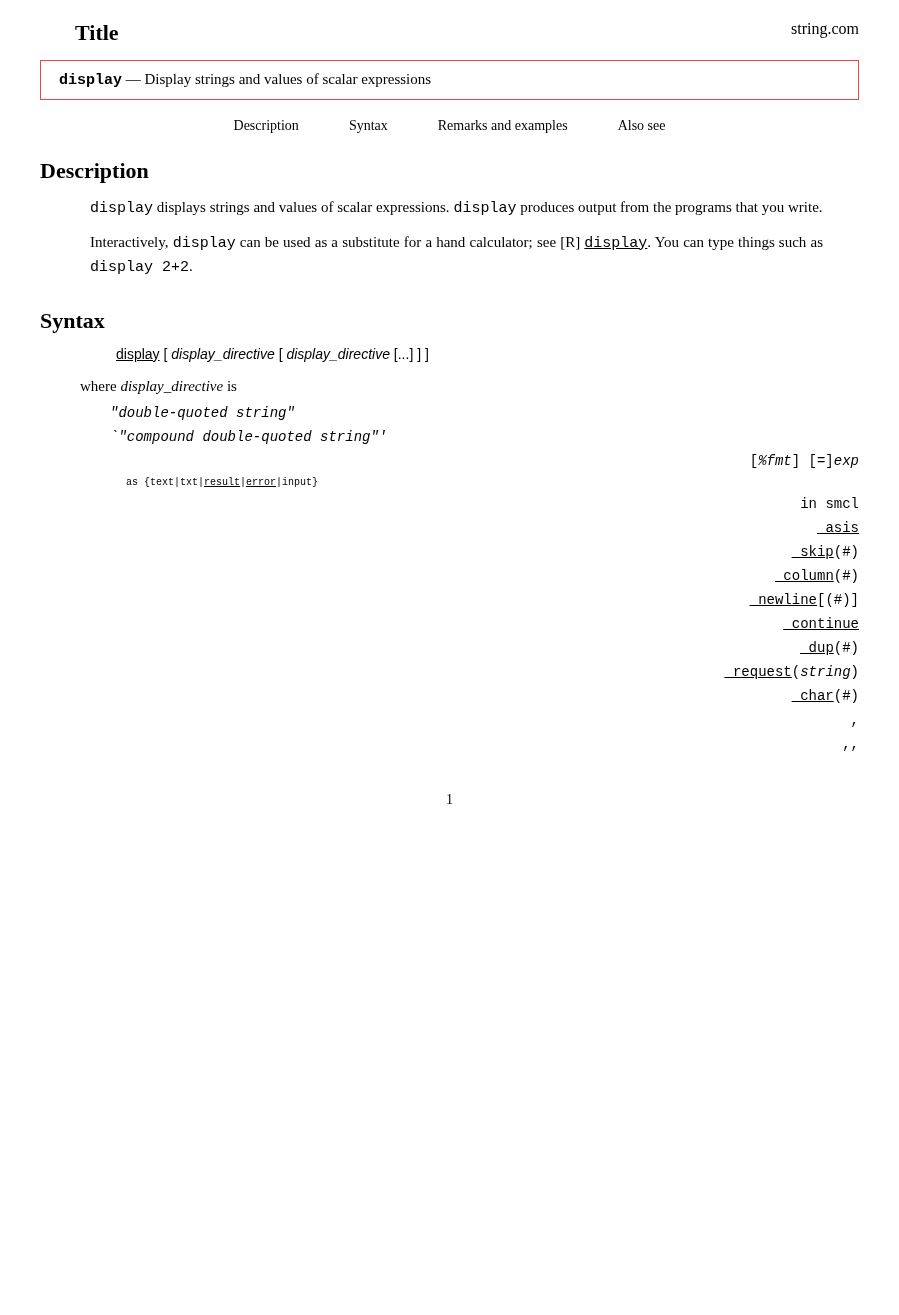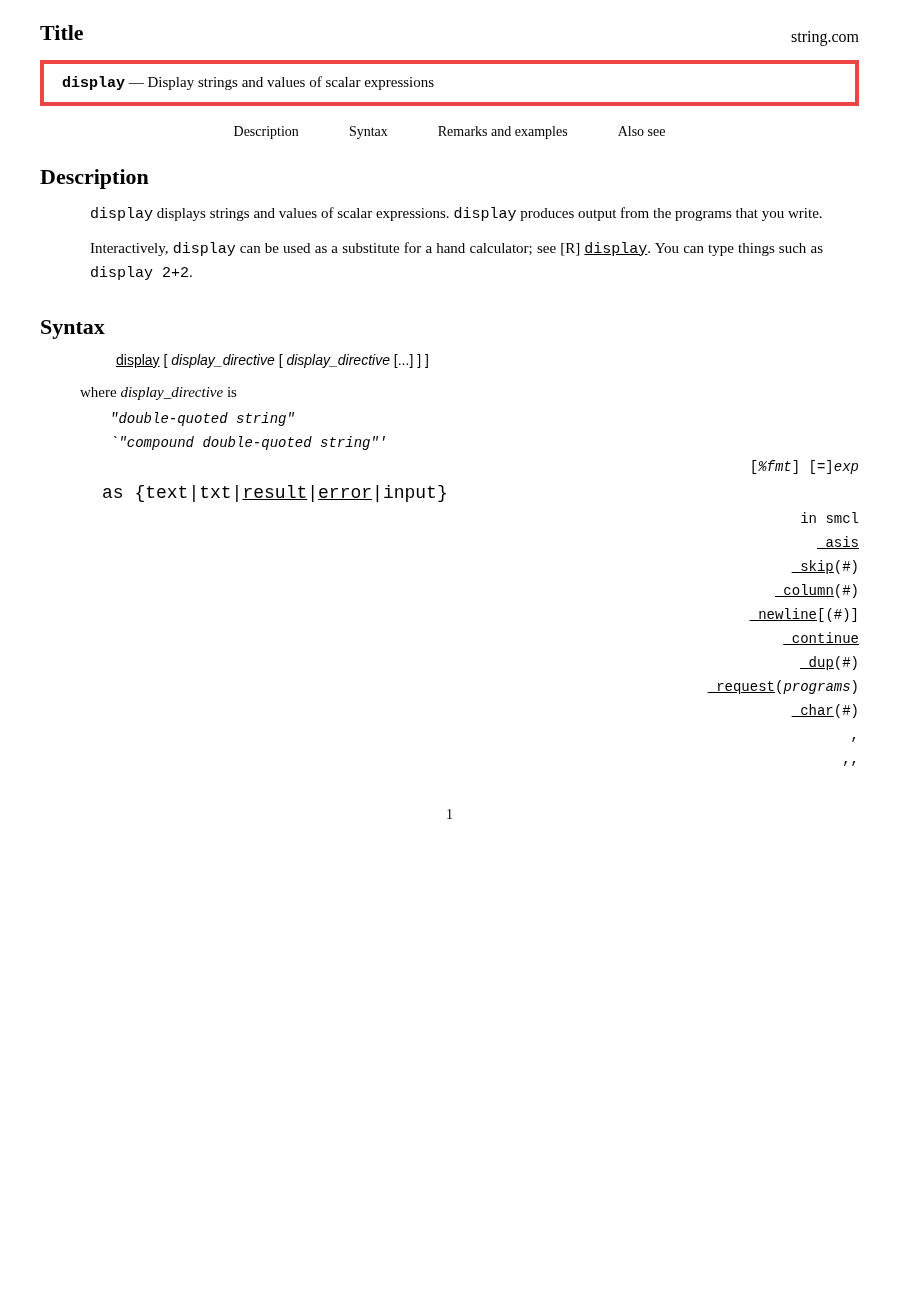--- a/index.html
+++ b/index.html
@@ -14,38 +14,39 @@
       color: #000;
       background: #fff;
       width: 899px;
       min-height: 1315px;
       padding: 20px 40px 40px 40px;
     }
 
     .page-header {
       display: flex;
       justify-content: space-between;
-      align-items: flex-end;
+      align-items: flex-start;
       margin-bottom: 14px;
+      margin-left: 35px;
     }
 
     .page-title {
       font-family: Georgia, serif;
       font-size: 22px;
       font-weight: bold;
     }
 
     .stata-logo {
       font-family: Georgia, serif;
       font-size: 16px;
       color: #000;
     }
 
     .command-box {
-      border: 4px solid #ef4444;
+      border: 1px solid #ef4444;
       padding: 10px 18px;
       margin-bottom: 18px;
       font-size: 15px;
     }
 
     .command-box .cmd-bold {
       font-family: 'Courier New', Courier, monospace;
       font-weight: bold;
     }
 
@@ -125,22 +126,22 @@
     .dir-line-italic {
       font-family: 'Courier New', Courier, monospace;
       font-style: italic;
       font-size: 14px;
       margin-left: 70px;
       margin-bottom: 8px;
     }
 
     .as-line {
       font-family: 'Courier New', Courier, monospace;
-      font-size: 18px;
-      margin-left: 62px;
+      font-size: 10px;
+      margin-left: 86px;
       margin-bottom: 8px;
     }
   </style>
 </head>
 <body>
 
 <div class="page-header">
   <span class="page-title">Title</span>
   <span class="stata-logo">string.com</span>
 </div>
@@ -225,21 +226,21 @@
 
   <div class="dir-line">
     <span class="underline">_continue</span>
   </div>
 
   <div class="dir-line">
     <span class="underline">_dup</span>(#)
   </div>
 
   <div class="dir-line">
-    <span class="underline">_request</span>(<em>programs</em>)
+    <span class="underline">_request</span>(<em>string</em>)
   </div>
 
   <div class="dir-line">
     <span class="underline">_char</span>(#)
   </div>
 
   <div class="dir-line">
     ,
   </div>
 

